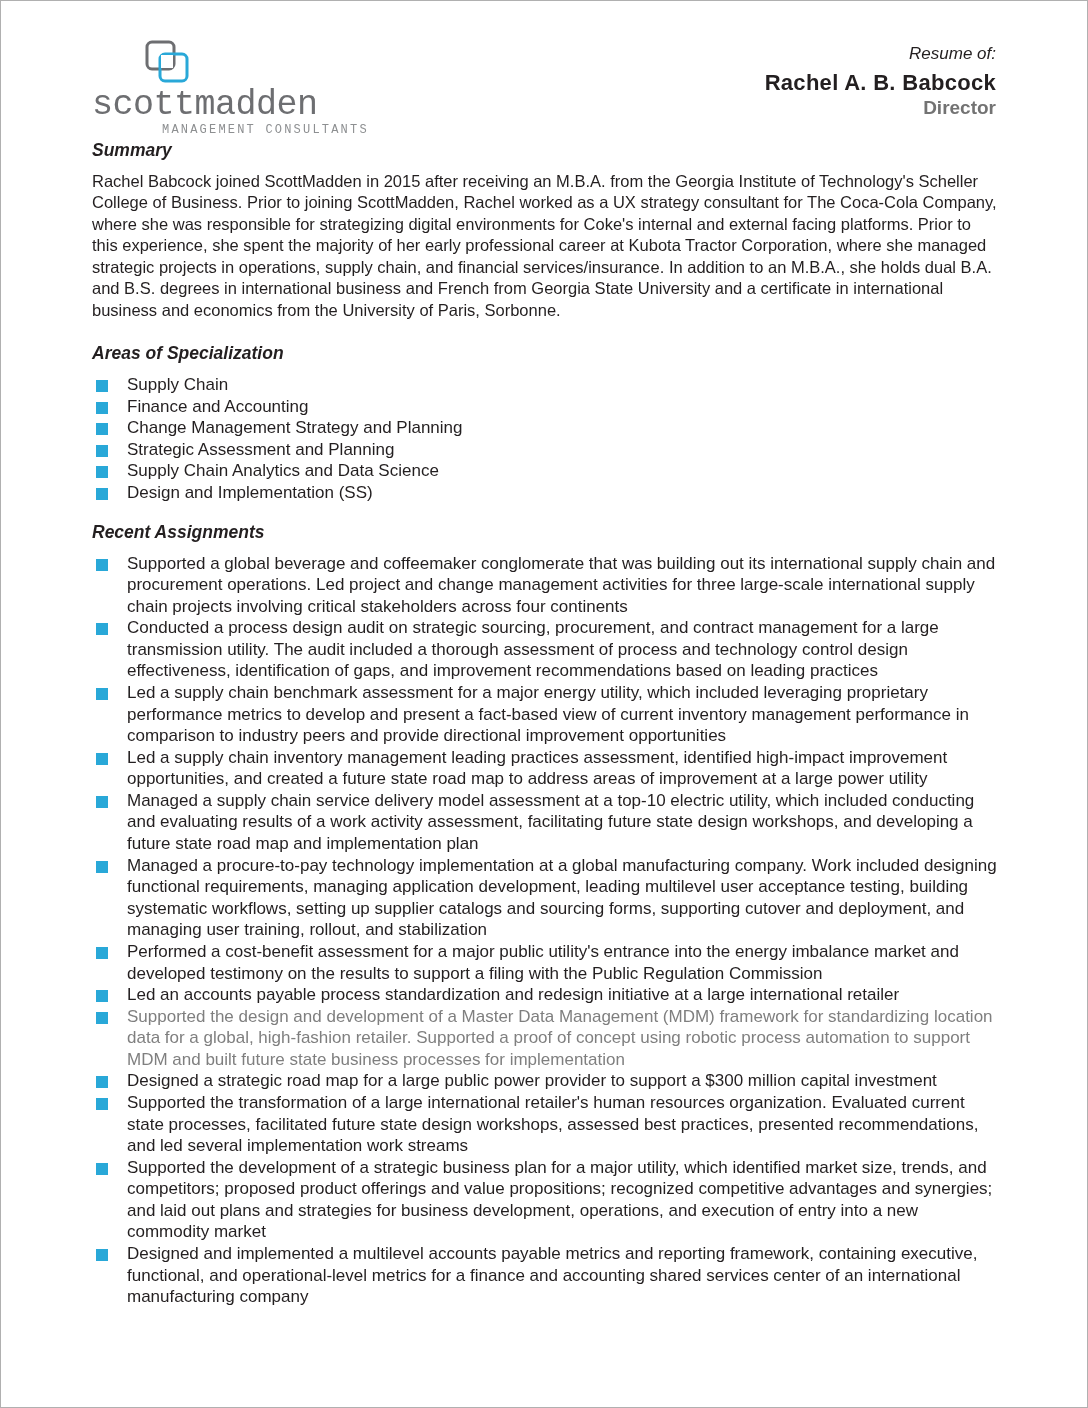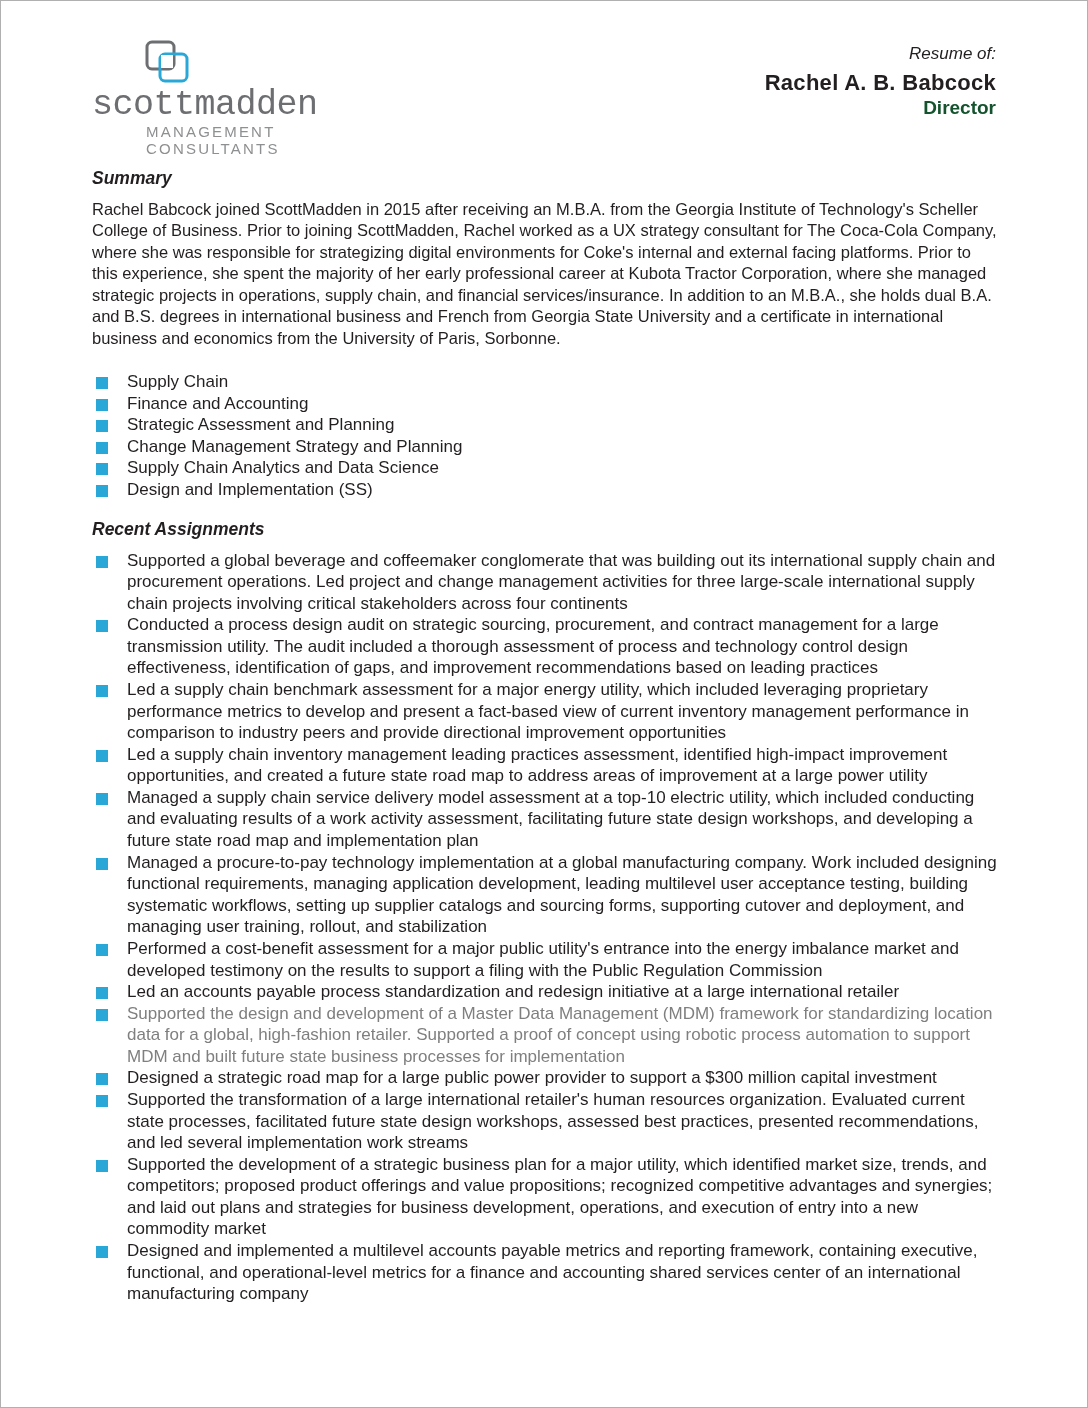--- a/index.html
+++ b/index.html
@@ -52,26 +52,26 @@
     top: 48px;
     font-size: 35px;
     letter-spacing: -0.5px;
     color: #6d6e71;
     font-family: Liberation Mono, monospace;
     font-weight: 400;
     line-height: 1;
   }
   .logo-sub {
     position: absolute;
-    left: 54px;
+    left: 70px;
     top: 83px;
-    font-size: 15px;
+    font-size: 12px;
     letter-spacing: 2.2px;
     color: #8d8f91;
-    font-family: Liberation Sans, sans-serif;
+    font-family: Liberation Mono, monospace;
   }
 
   .resume-of {
     position: absolute;
     right: 92px;
     top: 44px;
     font-size: 17px;
     font-style: italic;
     color: #231f20;
   }
@@ -83,29 +83,29 @@
     font-weight: bold;
     color: #231f20;
     letter-spacing: 0.3px;
   }
   .resume-title {
     position: absolute;
     right: 92px;
     top: 97px;
     font-size: 19px;
     font-weight: bold;
-    color: #14532d;
+    color: #737373;
     text-align: right;
   }
 
   
   .content {
     position: absolute;
     left: 92px;
-    top: 168px;
+    top: 140px;
     width: 906px;
   }
   .section-head {
     font-size: 17.5px;
     font-style: italic;
     font-weight: bold;
     color: #231f20;
     margin: 0 0 10px 0;
     font-family: "Liberation Sans", sans-serif;
   }
@@ -167,25 +167,26 @@
     <div class="resume-of">Resume of:</div>
     <div class="resume-name">Rachel A. B. Babcock</div>
     <div class="resume-title">Director</div>
   </div>
 
   <div class="content">
 
     <h2 class="section-head">Summary</h2>
     <p class="summary-p">Rachel Babcock joined ScottMadden in 2015 after receiving an M.B.A. from the Georgia Institute of Technology's Scheller College of Business. Prior to joining ScottMadden, Rachel worked as a UX strategy consultant for The Coca-Cola Company, where she was responsible for strategizing digital environments for Coke's internal and external facing platforms. Prior to this experience, she spent the majority of her early professional career at Kubota Tractor Corporation, where she managed strategic projects in operations, supply chain, and financial services/insurance. In addition to an M.B.A., she holds dual B.A. and B.S. degrees in international business and French from Georgia State University and a certificate in international business and economics from the University of Paris, Sorbonne.</p>
 
+    <h2 class="section-head spec-head">Areas of Specialization</h2>
     <ul class="bullets spec-list">
       <li>Supply Chain</li>
       <li>Finance and Accounting</li>
+      <li>Change Management Strategy and Planning</li>
       <li>Strategic Assessment and Planning</li>
-      <li>Change Management Strategy and Planning</li>
       <li>Supply Chain Analytics and Data Science</li>
       <li>Design and Implementation (SS)</li>
     </ul>
 
     <div class="sec-gap"></div>
 
     <h2 class="section-head">Recent Assignments</h2>
     <ul class="bullets assign-list">
       <li>Supported a global beverage and coffeemaker conglomerate that was building out its international supply chain and procurement operations. Led project and change management activities for three large-scale international supply chain projects involving critical stakeholders across four continents</li>
       <li>Conducted a process design audit on strategic sourcing, procurement, and contract management for a large transmission utility. The audit included a thorough assessment of process and technology control design effectiveness, identification of gaps, and improvement recommendations based on leading practices</li>

